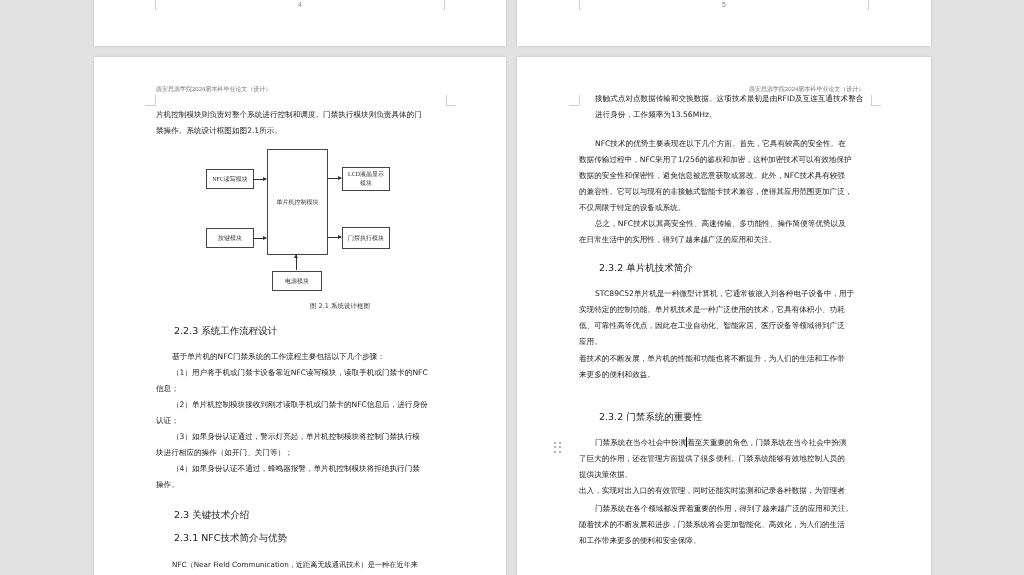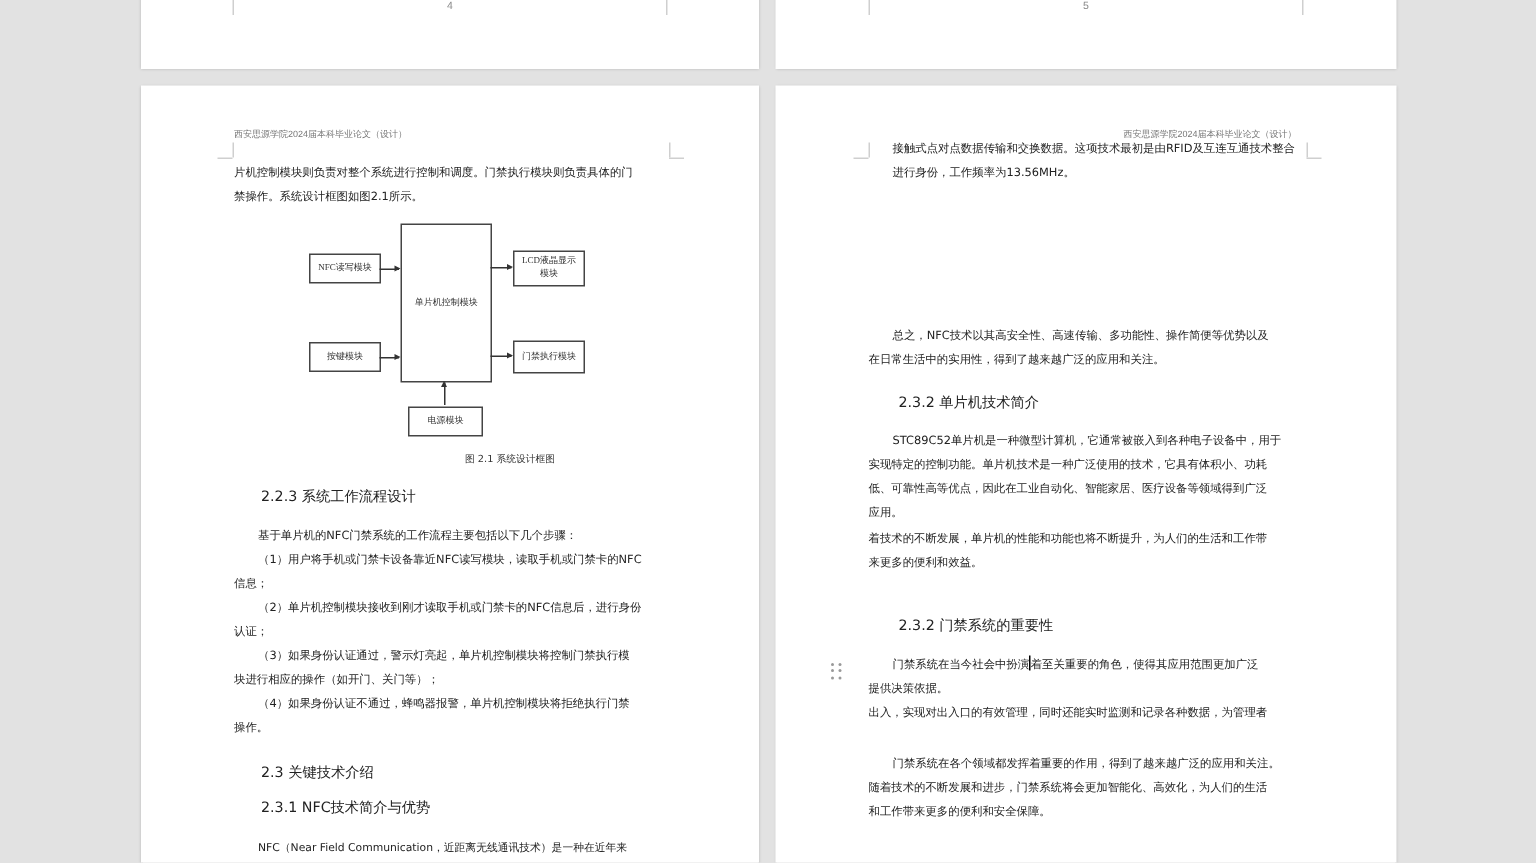--- a/index.html
+++ b/index.html
@@ -139,20 +139,27 @@
   <div class="corner c-bl" style="left:62px;top:38px;"></div>
   <div class="corner c-bh" style="left:52px;top:48px;"></div>
   <div class="corner c-bl" style="left:354px;top:38px;"></div>
   <div class="corner c-bh" style="left:354px;top:48px;width:10px;"></div>
 
   <div class="body-text" style="left:62px;top:34px;margin-left:16px;">
     <div>接触式点对点数据传输和交换数据。这项技术最初是由RFID及互连互通技术整合</div>
     <div>进行身份，工作频率为13.56MHz。</div>
   </div>
 
+  <div class="body-text" style="left:62px;top:79px;">
+    <div class="indent">NFC技术的优势主要表现在以下几个方面。首先，它具有较高的安全性。在</div>
+    <div>数据传输过程中，NFC采用了1/256的鉴权和加密，这种加密技术可以有效地保护</div>
+    <div>数据的安全性和保密性，避免信息被恶意获取或篡改。此外，NFC技术具有较强</div>
+    <div>的兼容性。它可以与现有的非接触式智能卡技术兼容，使得其应用范围更加广泛，</div>
+    <div>不仅局限于特定的设备或系统。</div>
+  </div>
 
   <div class="body-text" style="left:62px;top:159px;">
     <div class="indent">总之，NFC技术以其高安全性、高速传输、多功能性、操作简便等优势以及</div>
     <div>在日常生活中的实用性，得到了越来越广泛的应用和关注。</div>
   </div>
 
   <div class="line h3" style="left:82px;top:205px;">2.3.2 单片机技术简介</div>
 
   <div class="body-text" style="left:62px;top:229px;">
     <div class="indent">STC89C52单片机是一种微型计算机，它通常被嵌入到各种电子设备中，用于</div>
@@ -162,21 +169,22 @@
   </div>
 
   <div class="body-text" style="left:62px;top:294px;">
     <div>着技术的不断发展，单片机的性能和功能也将不断提升，为人们的生活和工作带</div>
     <div>来更多的便利和效益。</div>
   </div>
 
   <div class="line h3" style="left:82px;top:354px;">2.3.2 门禁系统的重要性</div>
 
   <div class="body-text" style="left:62px;top:378px;">
-    <div class="indent"><span>门禁系统在当今社会中扮演</span><span class="cursor"></span><span>着至关重要的角色，使得其应用范围更加广泛</span></div>
+    <div class="indent"><span>门禁系统在当今社会中扮演</span><span class="cursor"></span><span>着至关重要的角色，门禁系统在当今社会中扮演</span></div>
+    <div>了巨大的作用，还在管理方面提供了很多便利。门禁系统能够有效地控制人员的</div>
     <div>提供决策依据。</div>
     <div>出入，实现对出入口的有效管理，同时还能实时监测和记录各种数据，为管理者</div>
   </div>
 
   <div class="body-text" style="left:62px;top:444px;">
     <div class="indent">门禁系统在各个领域都发挥着重要的作用，得到了越来越广泛的应用和关注。</div>
     <div>随着技术的不断发展和进步，门禁系统将会更加智能化、高效化，为人们的生活</div>
     <div>和工作带来更多的便利和安全保障。</div>
   </div>
 </div>

